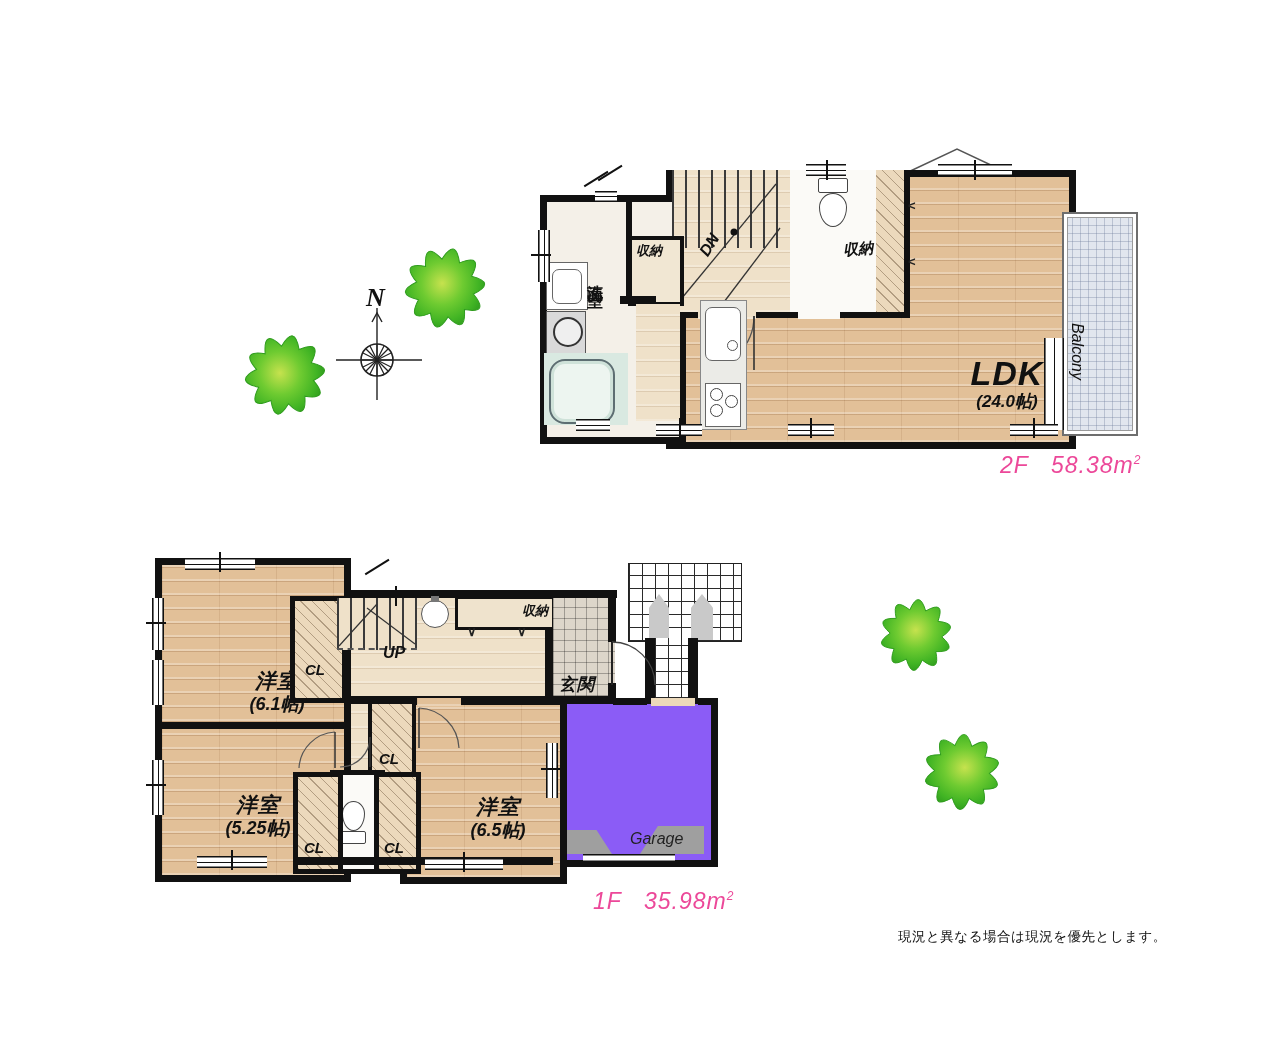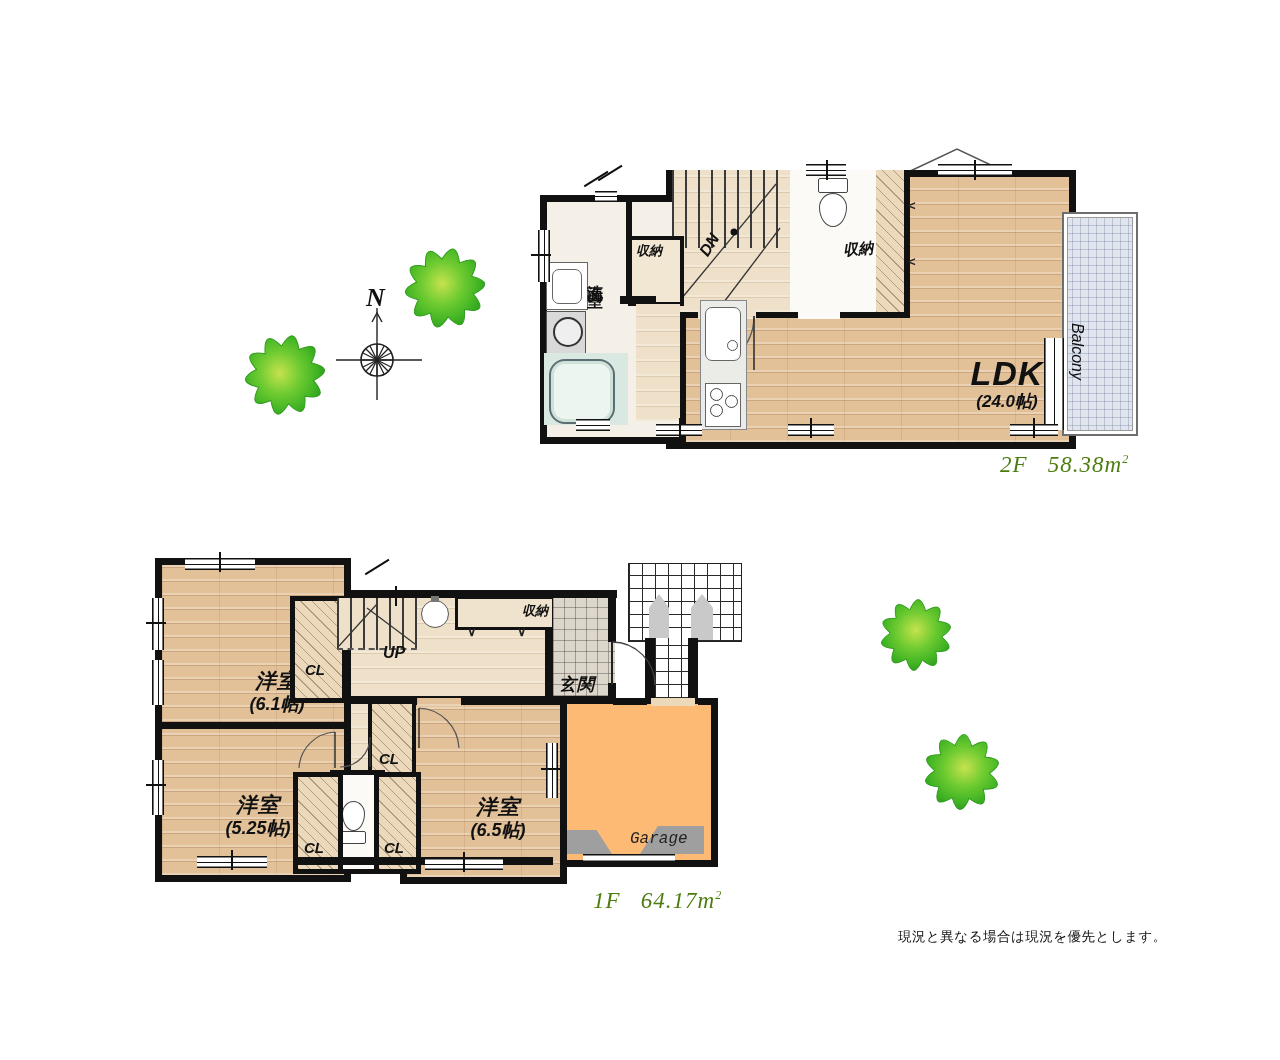--- a/index.html
+++ b/index.html
@@ -25,21 +25,21 @@
     border:1.5px solid #222;}
   .genkan-tile{background-color:#ddd6ca;
     background-image:
       repeating-linear-gradient(0deg, rgba(0,0,0,.28) 0 1px, rgba(0,0,0,0) 1px 11px),
       repeating-linear-gradient(90deg, rgba(0,0,0,.28) 0 1px, rgba(0,0,0,0) 1px 11px);}
   .balcony{background-color:#e1e6ee;
     background-image:
       repeating-linear-gradient(0deg, rgba(110,125,155,.35) 0 1px, rgba(0,0,0,0) 1px 8px),
       repeating-linear-gradient(90deg, rgba(110,125,155,.35) 0 1px, rgba(0,0,0,0) 1px 8px);
     border:2px solid #6e6e6e; box-shadow:0 0 0 3px #fff inset, 0 0 0 4px #9a9a9a inset;}
-  .garage{background:#fdba74;font-family:Liberation Mono, monospace;}
+  .garage{background:#8b5cf6;}
   .wall{background:#111;}
   
   .win-h{height:12px;background:#fff;
     box-shadow:inset 0 1.6px #111, inset 0 -1.6px #111;
     background-image:linear-gradient(#111,#111);background-size:100% 1px;
     background-position:center;background-repeat:no-repeat;}
   .win-v{width:12px;background:#fff;
     box-shadow:inset 1.6px 0 #111, inset -1.6px 0 #111;
     background-image:linear-gradient(#111,#111);background-size:1px 100%;
     background-position:center;background-repeat:no-repeat;}
@@ -55,21 +55,21 @@
   .sinkbox{background:#fff;border:1.6px solid #666;border-radius:7px;}
   
   .lbl{position:absolute;color:#111;white-space:nowrap;}
   .jp-big{font-weight:bold;font-size:21px;font-style:italic;letter-spacing:1px;text-align:center;line-height:1.05;}
   .jp-size{font-weight:bold;font-size:18px;font-style:italic;}
   .cl{font-style:italic;font-weight:bold;font-size:15px;}
   .small-jp{font-style:italic;font-weight:bold;font-size:13px;}
   .ldk{font-style:italic;font-weight:bold;font-size:34px;letter-spacing:1px;line-height:1;}
   .ldk-size{font-style:italic;font-weight:bold;font-size:17px;}
   .vert{writing-mode:vertical-rl;text-orientation:upright;letter-spacing:3px;}
-  .area-label{font-style:italic;font-size:23px;color:#4d7c0f;letter-spacing:1px;font-family:Liberation Serif, serif;}
+  .area-label{font-style:italic;font-size:23px;color:#ec4899;letter-spacing:1px;}
   .area-label sup{font-size:12px;}
   .note{font-family:Liberation Mono, monospace;font-size:13.5px;color:#111;letter-spacing:.5px;}
   .updn{font-style:italic;font-weight:bold;font-size:16px;}
   .vee{position:absolute;color:#222;font-size:13px;font-weight:bold;}
 </style>
 </head>
 <body>
 
 <div id="canvas">
 
@@ -347,18 +347,18 @@
     <div class="abs tick-v" style="left:308px;top:294px"></div>
     <div class="abs tick-h" style="left:-9px;top:64px"></div>
     <div class="abs tick-h" style="left:-9px;top:226px"></div>
     <div class="abs tick-h" style="left:386px;top:210px"></div>
     <div class="abs tick-v" style="left:240px;top:28px"></div>
     <div class="abs diag" style="left:208px;top:8px"></div>
   </div>
 
   <div class="lbl area-label" style="left:593px;top:888px">
     <span>1F</span>&nbsp;&nbsp;
-    <span>64.17</span><span>m</span><sup>2</sup>
+    <span>35.98</span><span>m</span><sup>2</sup>
   </div>
 
   <div class="lbl note" style="left:898px;top:928px">現況と異なる場合は現況を優先とします。</div>
 
 </div>
 
 </body></html>

